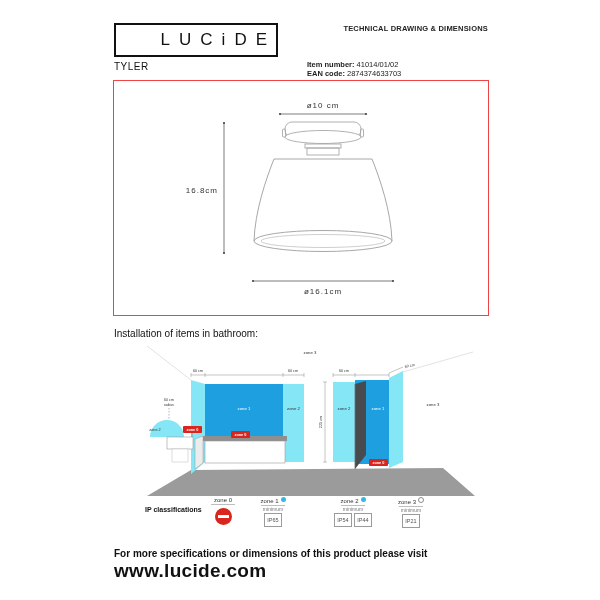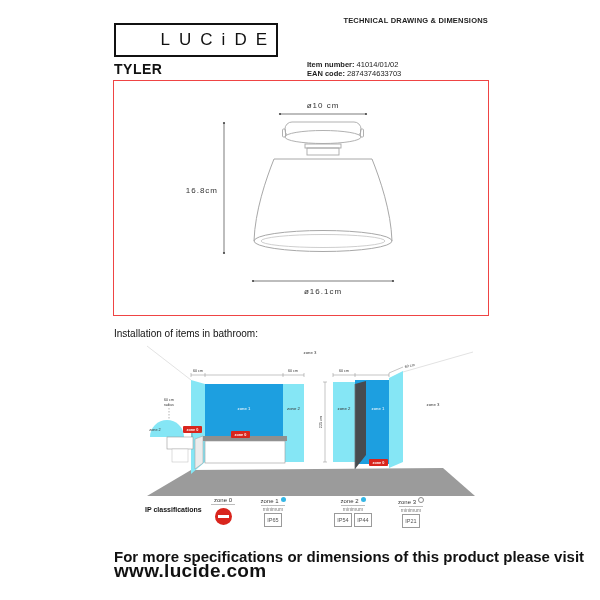--- a/index.html
+++ b/index.html
@@ -4,23 +4,23 @@
 <style>
   html,body{margin:0;padding:0;background:#fff;}
   #canvas{position:relative;width:600px;height:600px;background:#fff;overflow:hidden;
           font-family:"Liberation Sans",sans-serif;color:#111;}
   .abs{position:absolute;}
 
   
   .logo-box{left:114px;top:23px;width:160px;height:30px;border:2px solid #111;
             display:flex;align-items:center;justify-content:flex-end;}
   .logo-text{font-size:17px;letter-spacing:9px;padding-left:9px;font-weight:400;color:#111;}
-  .doc-title{right:112px;top:16px;font-size:7.5px;font-weight:700;color:#222;letter-spacing:.2px;}
-
-  .product-name{left:114px;top:61px;font-size:14px;font-weight:700;letter-spacing:.5px;}
+  .doc-title{right:112px;top:24px;font-size:7.5px;font-weight:700;color:#222;letter-spacing:.2px;}
+
+  .product-name{left:114px;top:61px;font-size:10px;font-weight:400;letter-spacing:.5px;}
   .codes{left:291px;top:60px;font-size:7.5px;line-height:9px;color:#222;}
   .codes b{font-weight:700;margin-left:16px;}
 
   
   .draw-box{left:113px;top:80px;width:374px;height:234px;border:1px solid #ef4444;}
 
   
   .bath-title{left:114px;top:328px;font-size:10px;font-weight:400;text-align:center;}
   .bath-svg{left:145px;top:342px;}
 
@@ -36,21 +36,21 @@
   .ratings{margin-top:1px;display:flex;gap:2px;justify-content:center;}
   .rate-box{border:1px solid #9a9a9a;background:#fff;color:#555;font-size:5.5px;
             padding:3px 2px;min-width:12px;text-align:center;}
   .no-entry{width:17px;height:17px;border-radius:50%;background:#d9251d;margin:3px auto 0 auto;
             display:flex;align-items:center;justify-content:center;}
   .no-entry .bar{width:11px;height:2.5px;background:#fff;}
 
   .ip-note{left:0;top:528px;width:600px;text-align:center;font-size:8px;color:#111;}
 
   
-  .footer-1{left:114px;top:548px;font-size:15px;font-weight:700;}
+  .footer-1{left:114px;top:548px;font-size:10px;font-weight:700;}
   .footer-2{left:114px;top:560px;font-size:19px;font-weight:700;letter-spacing:.3px;}
 
   svg text{font-family:"Liberation Sans",sans-serif;}
 </style>
 </head>
 <body>
 
 <div id="canvas">
 
   <div class="abs logo-box">

